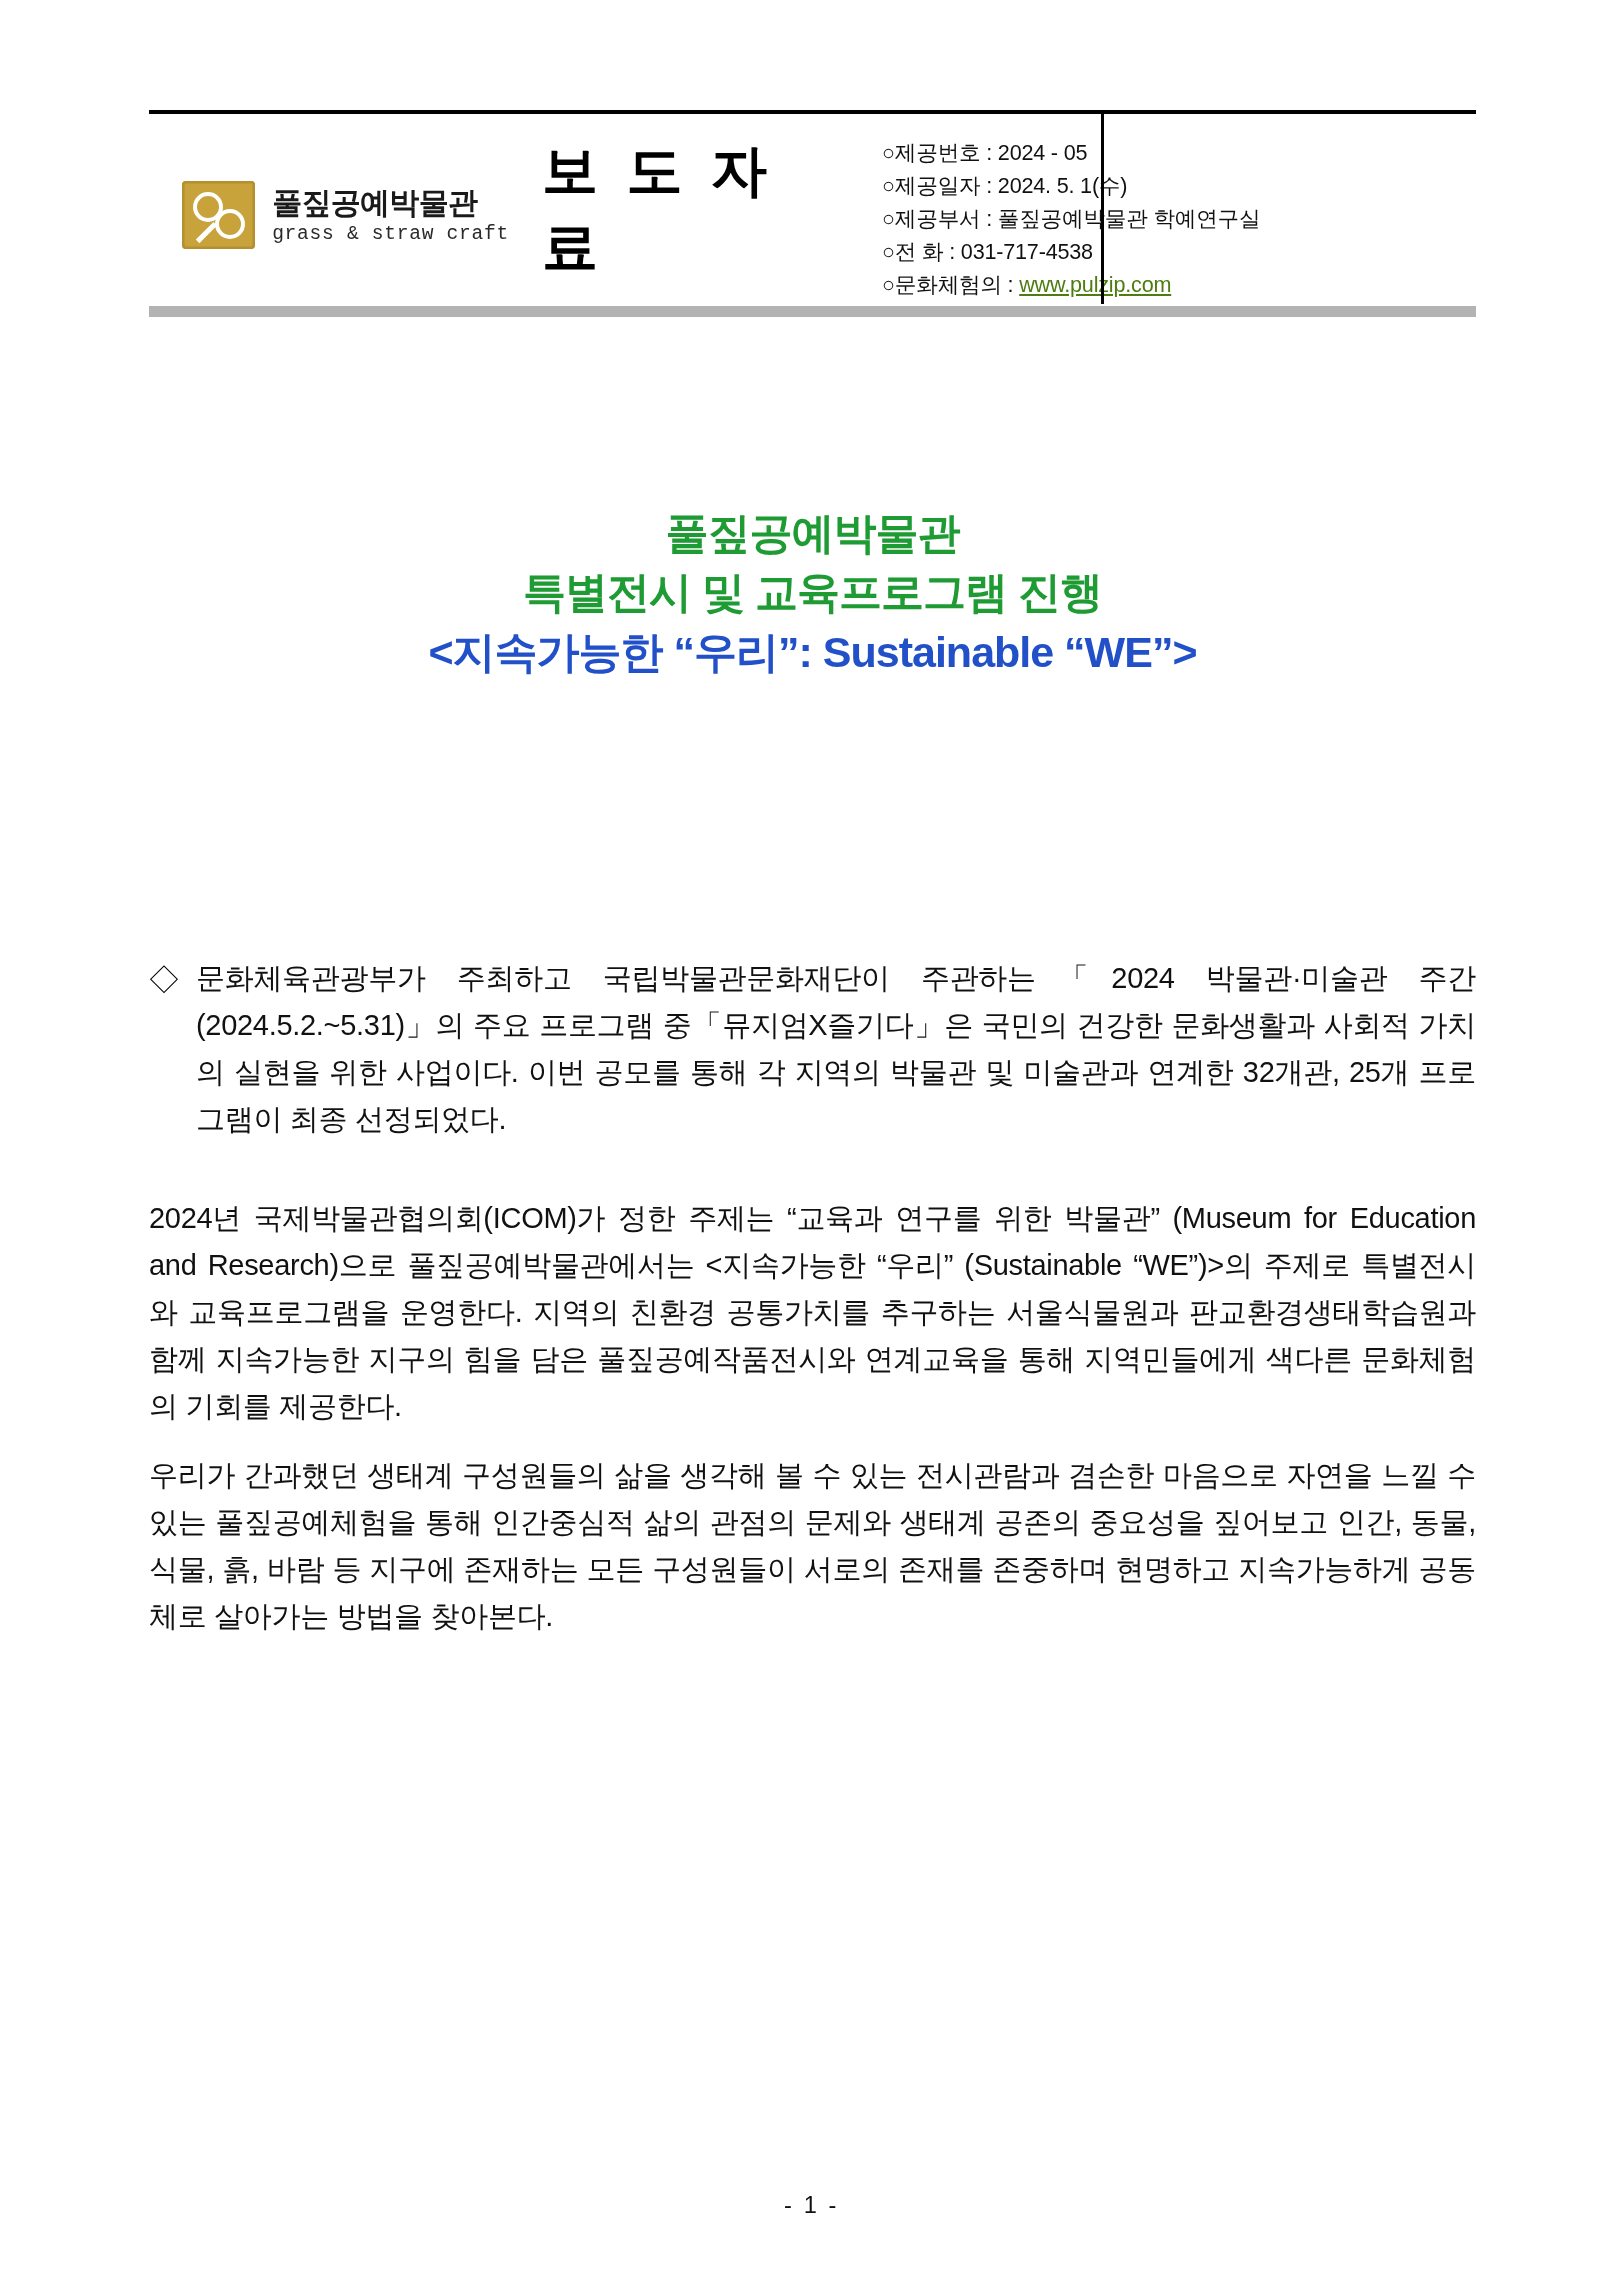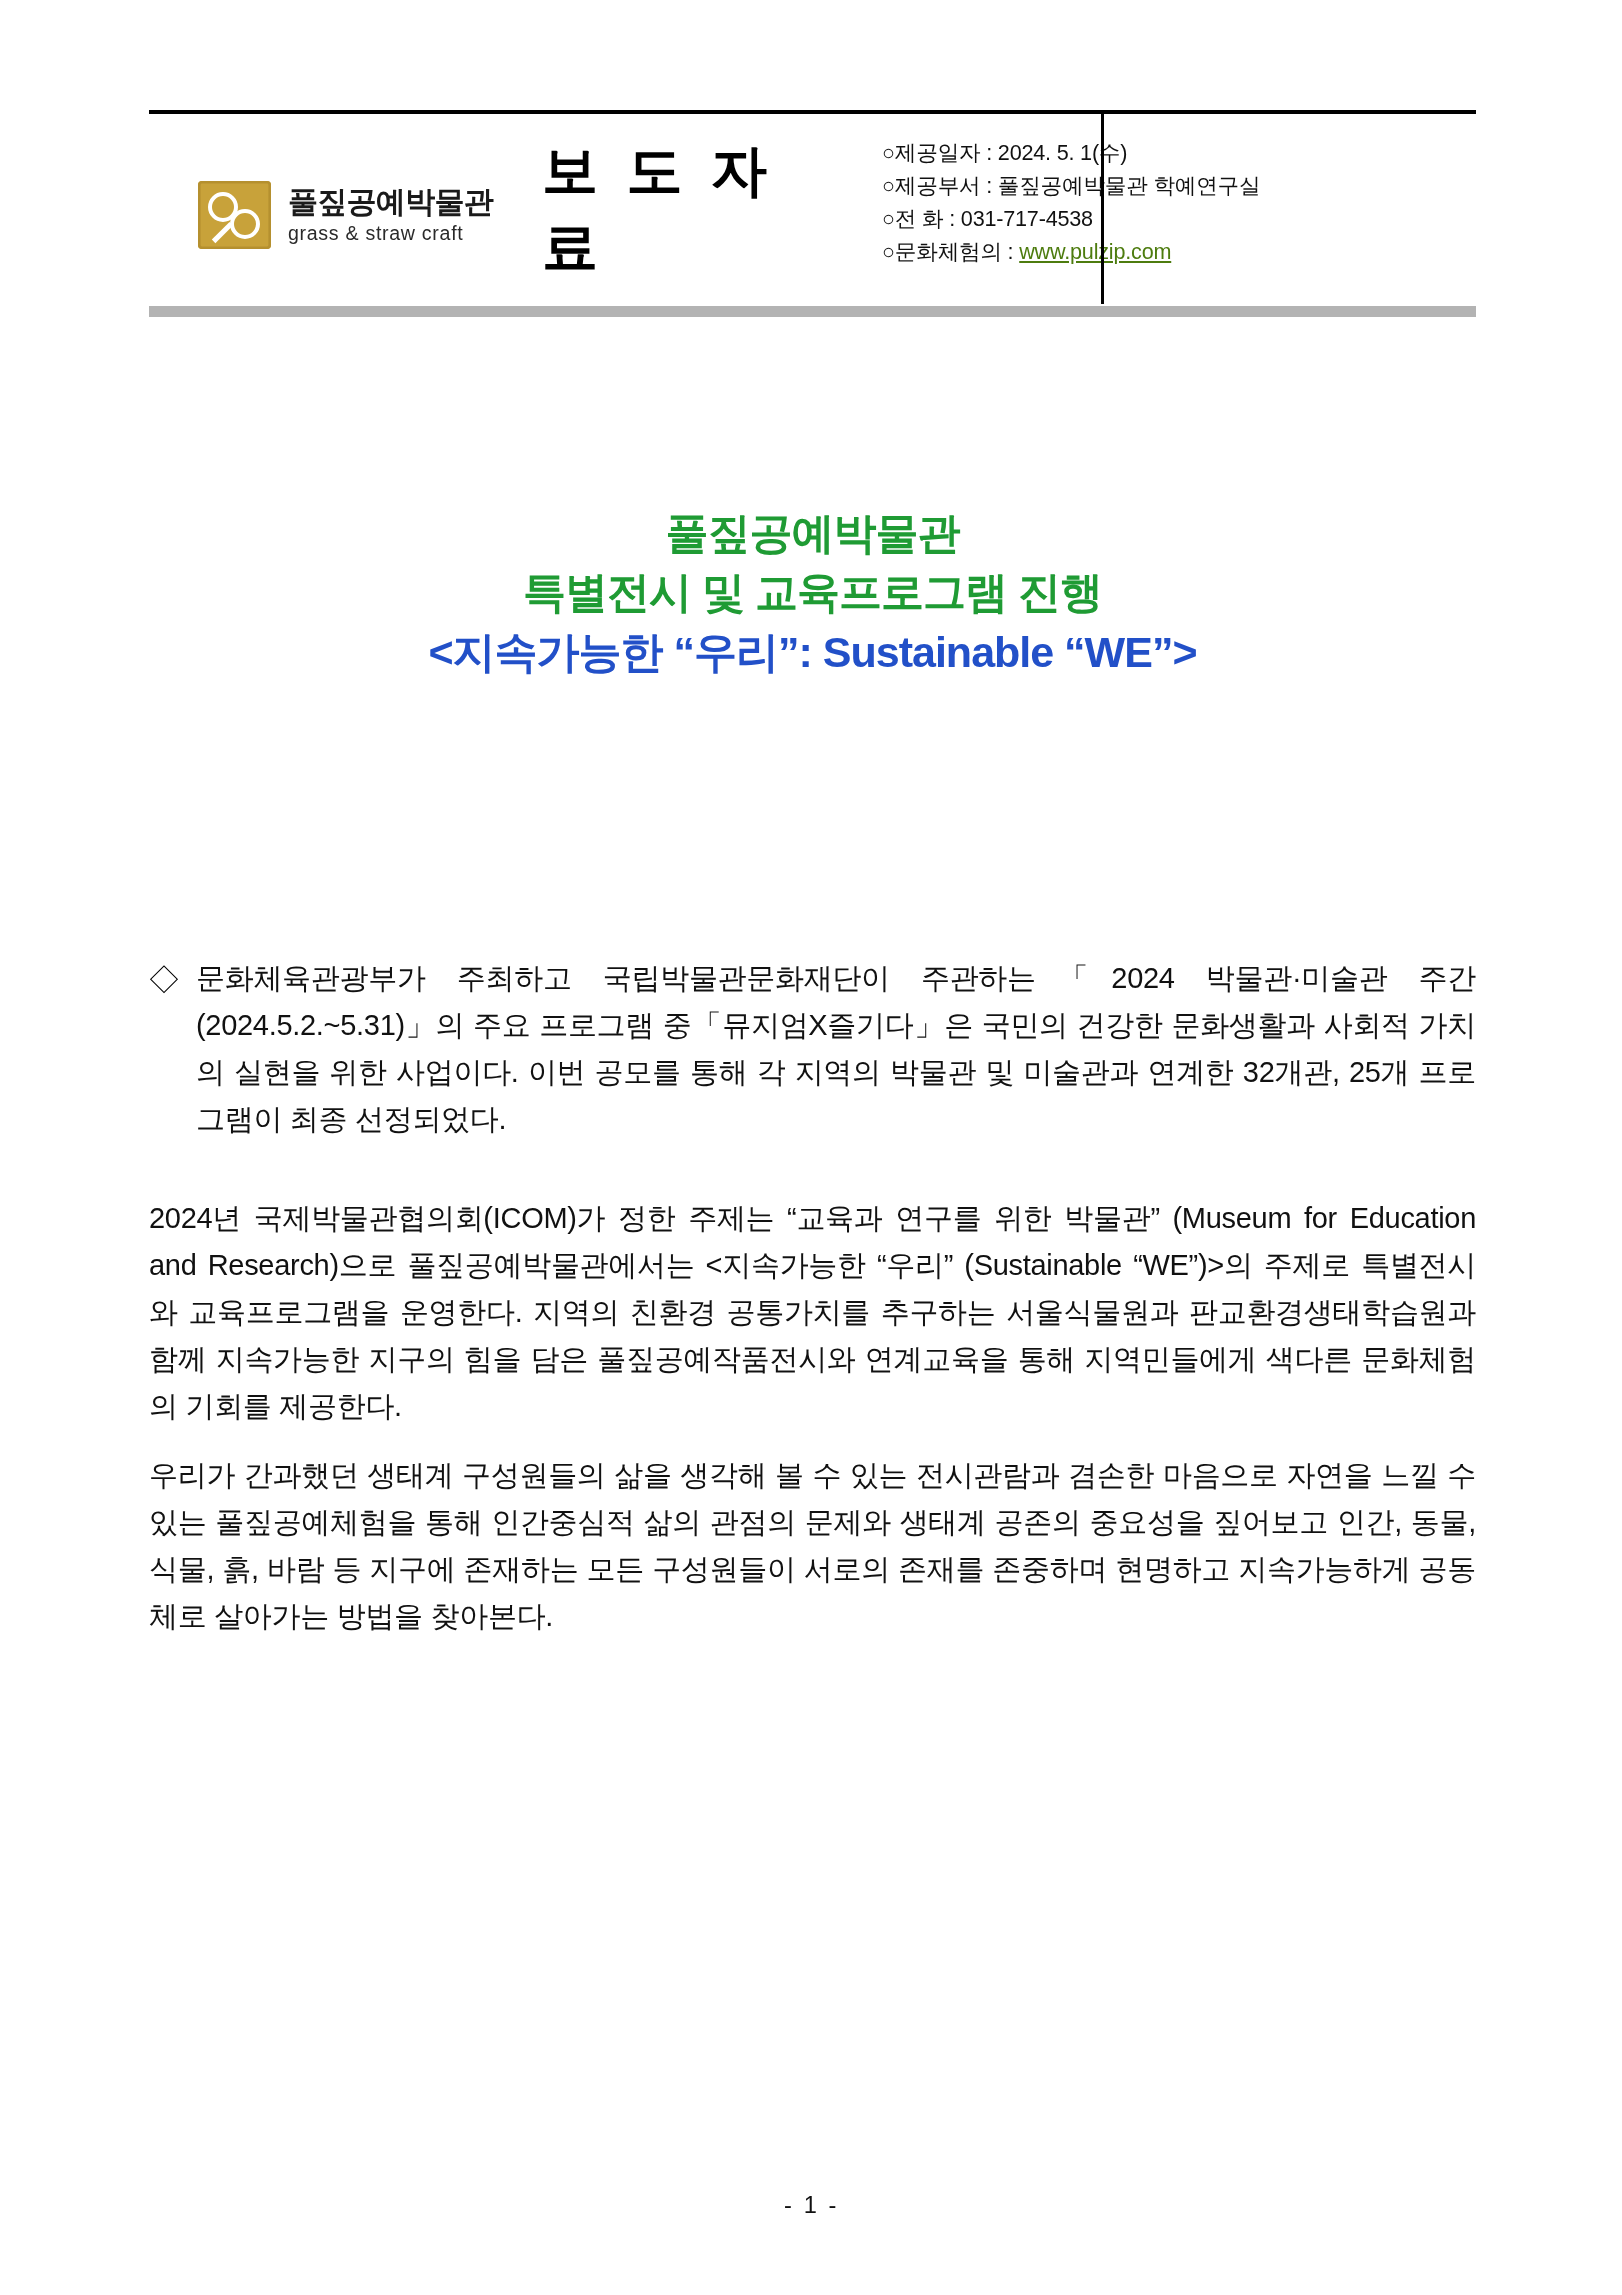--- a/index.html
+++ b/index.html
@@ -94,21 +94,21 @@
     transform: rotate(-45deg);
   }
   .logo-text-ko {
     font-size: 30px;
     font-weight: bold;
     letter-spacing: -0.7px;
     line-height: 1.1;
     color: #1a1a1a;
   }
   .logo-text-en {
-    font-family: Liberation Sans, sans-serif;
+    font-family: Liberation Mono, monospace;
     font-size: 19.6px;
     letter-spacing: 0.7px;
     color: #2a2a2a;
     margin-top: 3.9px;
   }
 
   .header-title {
     width: 314px;
     display: flex;
     align-items: center;
@@ -242,20 +242,23 @@
           </div>
         </div>
       </div>
 
       <div class="header-title">보 도 자 료</div>
 
       <div class="header-vsep"></div>
 
       <div class="header-info">
         <div class="info-line">
+          <span>○제공번호 : </span><span>2024 - 05</span>
+        </div>
+        <div class="info-line">
           <span>○제공일자 : </span><span>2024. 5. 1(수)</span>
         </div>
         <div class="info-line">
           <span>○제공부서 : </span><span>풀짚공예박물관 학예연구실</span>
         </div>
         <div class="info-line">
           <span>○전    화 : </span><span>031-717-4538</span>
         </div>
         <div class="info-line">
           <span>○문화체험의 : </span><span class="link">www.pulzip.com</span>

